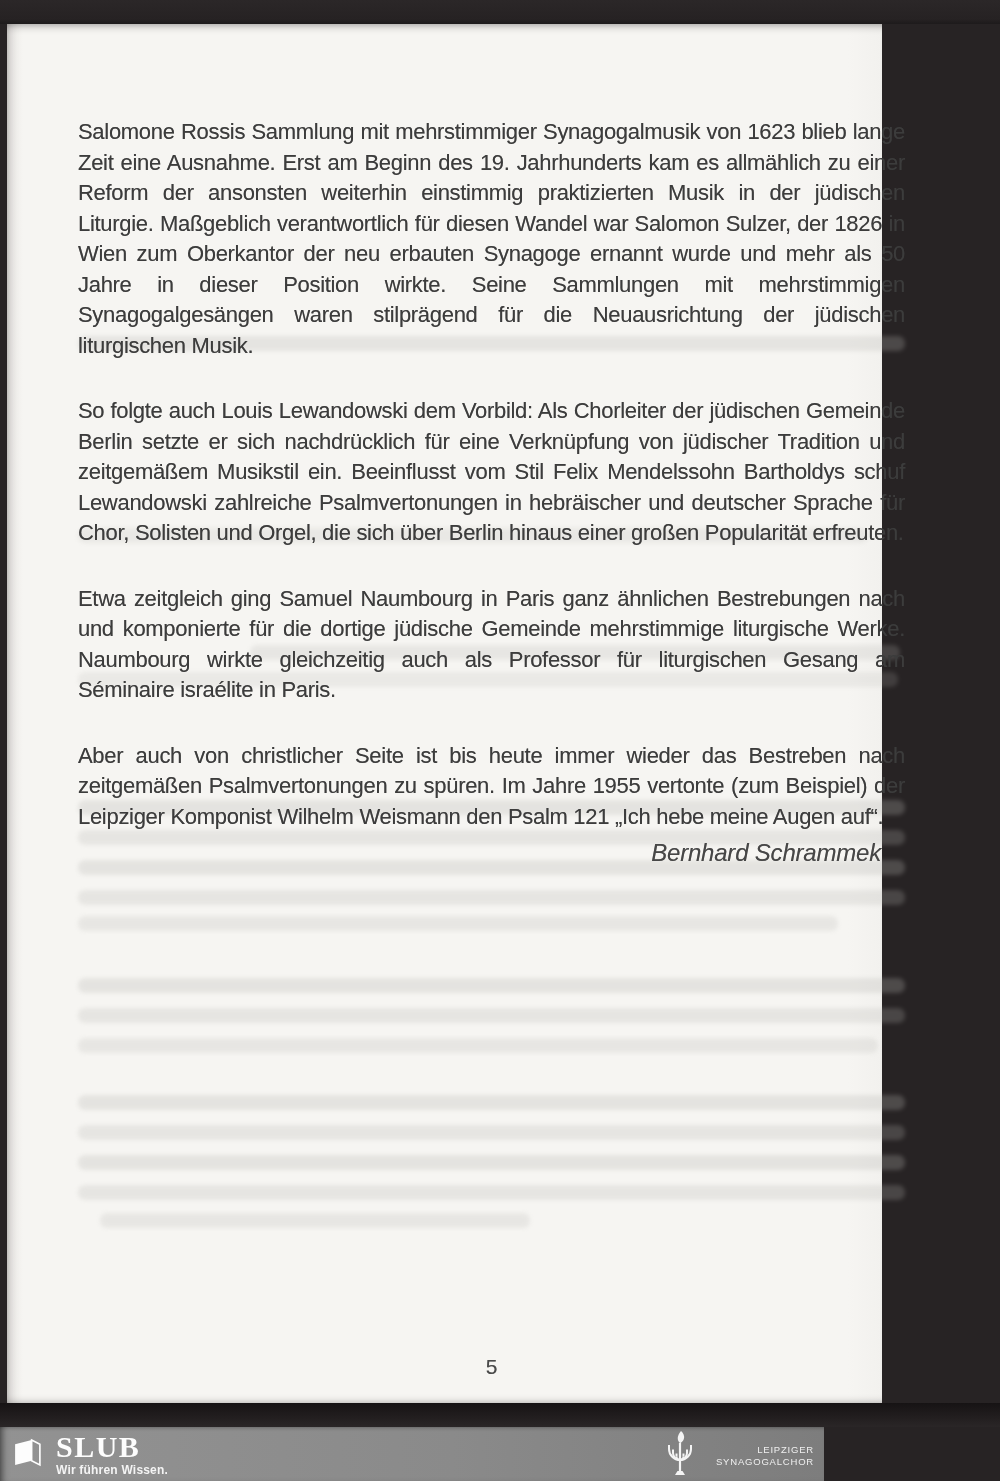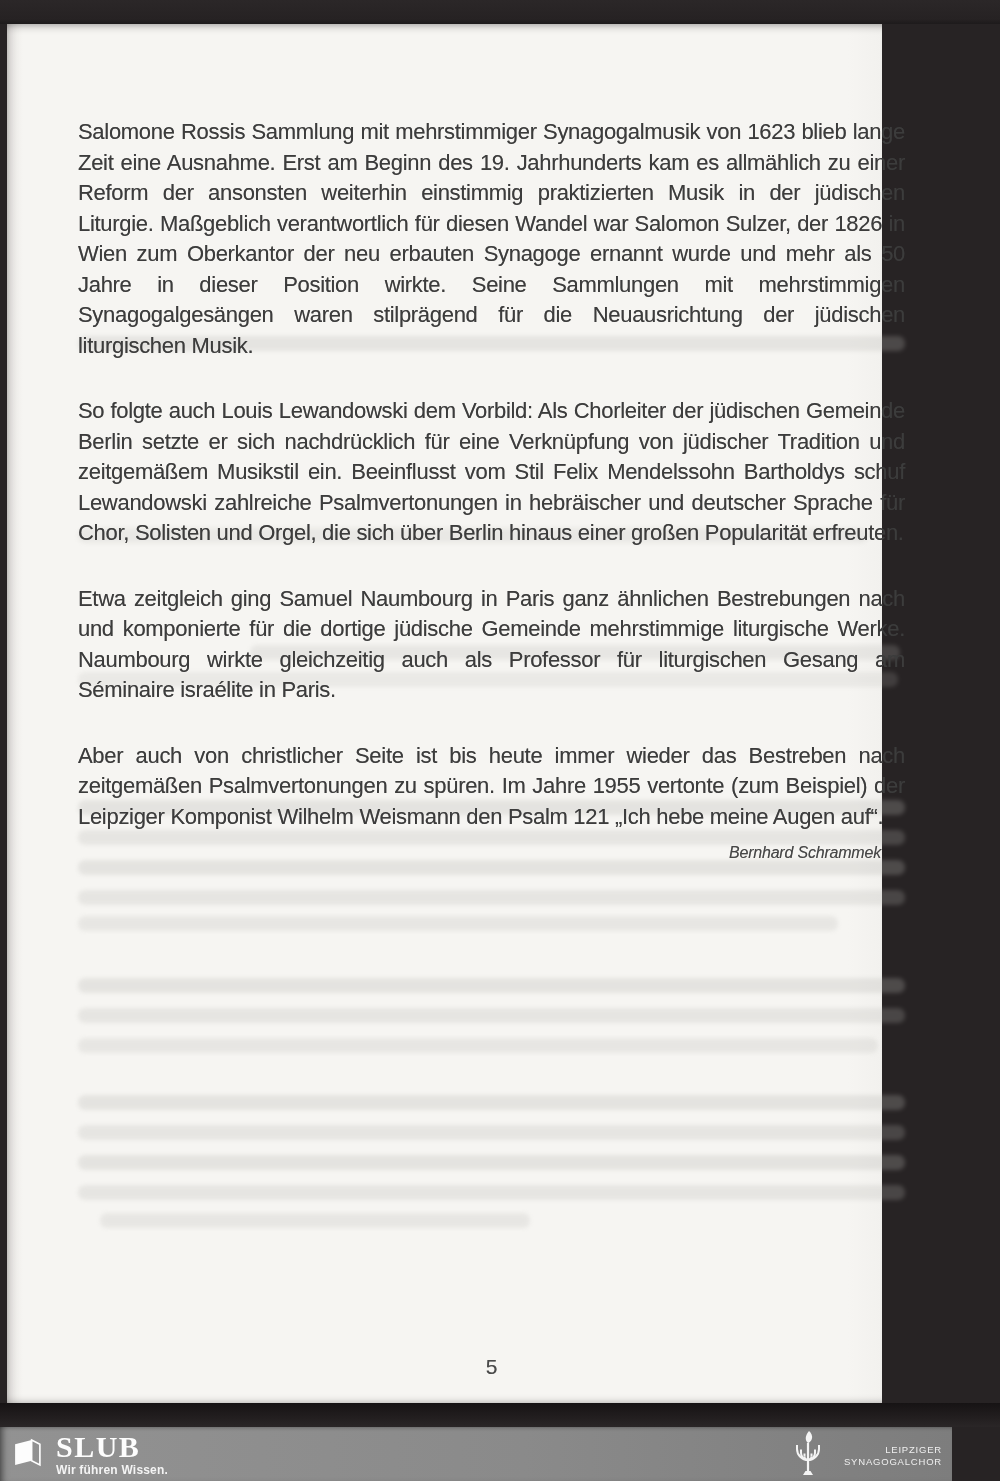--- a/index.html
+++ b/index.html
@@ -41,21 +41,21 @@
     font-size:22px;
     line-height:30.5px;
     letter-spacing:-0.3px;
     color:var(--text-color);
     text-align:justify;
     margin:0 0 35px 0;
     text-shadow:0 0 .4px rgba(60,60,60,.55);
   }
   .para.last{margin-bottom:6px;}
   .signature{
-    font-size:16px;
+    font-size:24px;
     font-style:italic;
     letter-spacing:-0.2px;
     color:#474747;
     text-align:right;
     padding-right:24px;
     line-height:30px;
     text-shadow:0 0 .4px rgba(70,70,70,.5);
   }
   .page-number{
     position:absolute;left:71px;top:1331px;width:827px;
@@ -63,21 +63,21 @@
     font-size:21px;color:#4a4a4a;
     text-shadow:0 0 .4px rgba(74,74,74,.5);
   }
   .ghost-layer{position:absolute;left:0;top:0;width:100%;height:100%;pointer-events:none;}
   .ghost{
     position:absolute;height:15px;border-radius:7px;
     background:#b7b6b2;
     filter:blur(2.2px);
   }
   .footer-bar{
-    position:absolute;left:0;top:1427px;width:952px;height:54px;
+    position:absolute;left:0;top:1427px;width:824px;height:54px;
     background:linear-gradient(90deg,#929292 0%,var(--footer-bar) 55%,#7d7d7d 100%);
     box-shadow:inset 7px 0 7px -5px rgba(0,0,0,.55), inset 0 3px 4px -3px rgba(0,0,0,.35);
   }
   .slub{
     position:absolute;left:12px;top:5px;
     display:flex;align-items:flex-start;gap:13px;color:#fdfdfd;
   }
   .book-icon{width:31px;height:29px;margin-top:6px;}
   .slub-name{
     font-family:"Liberation Serif",serif;

